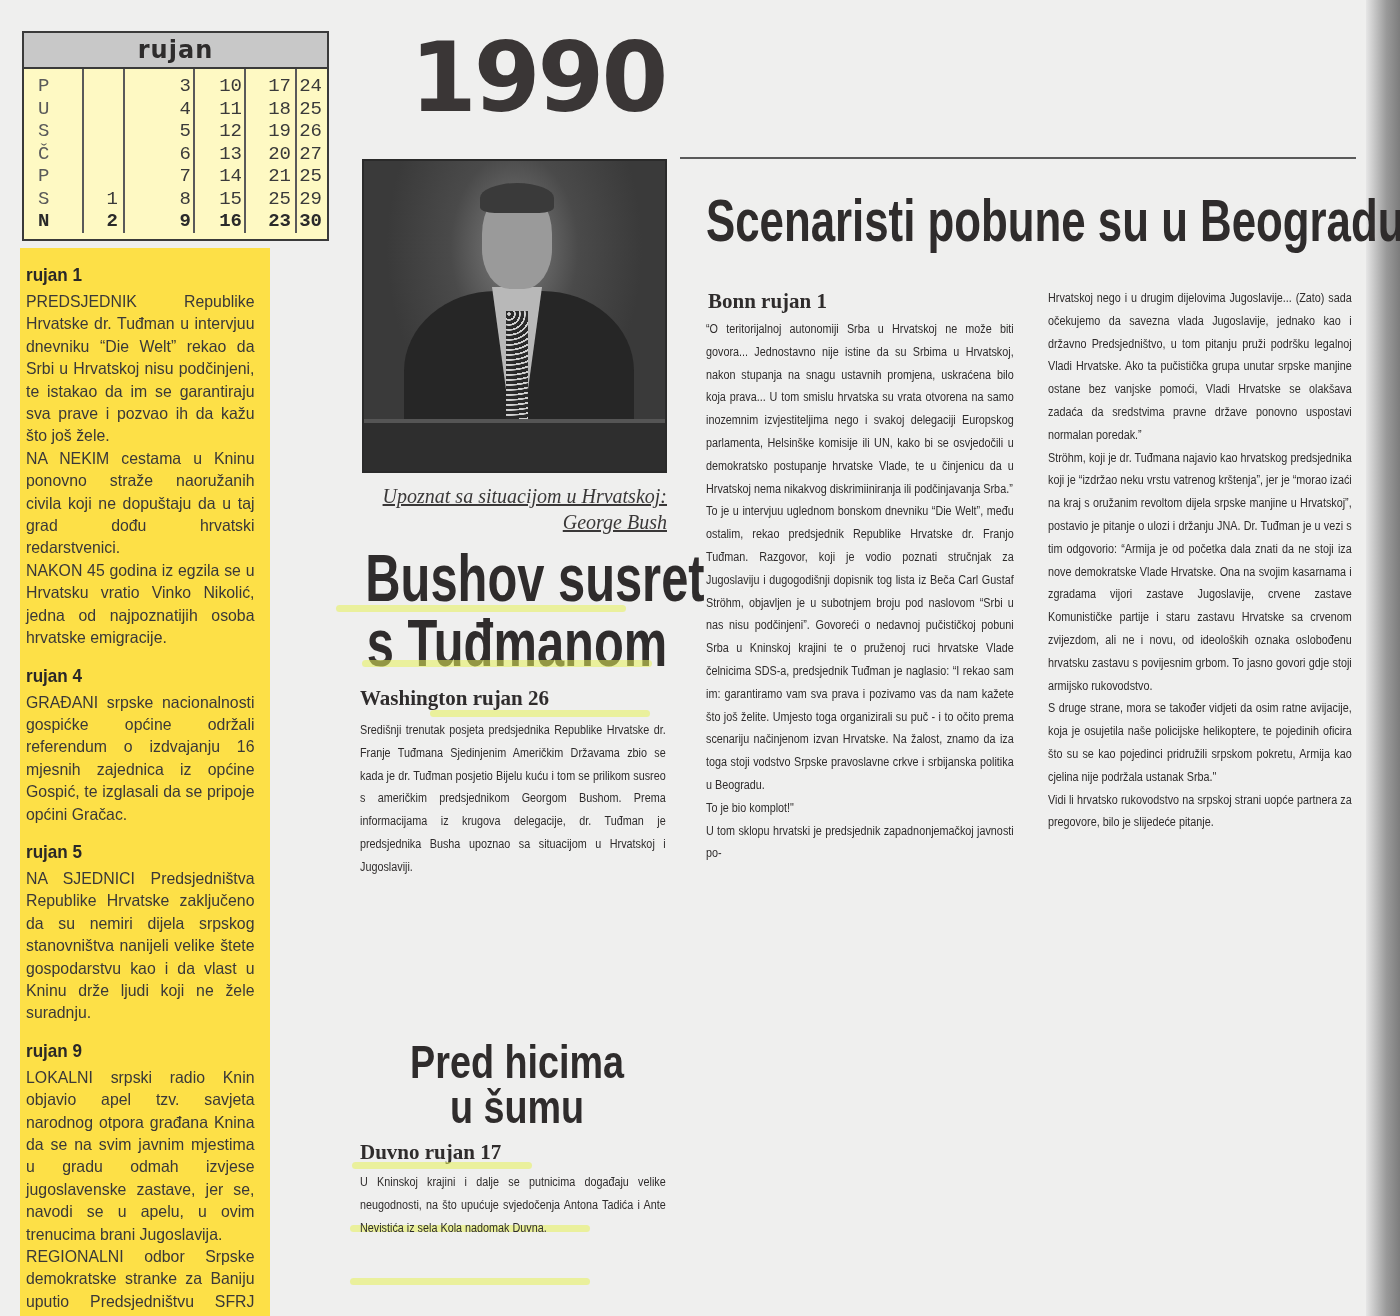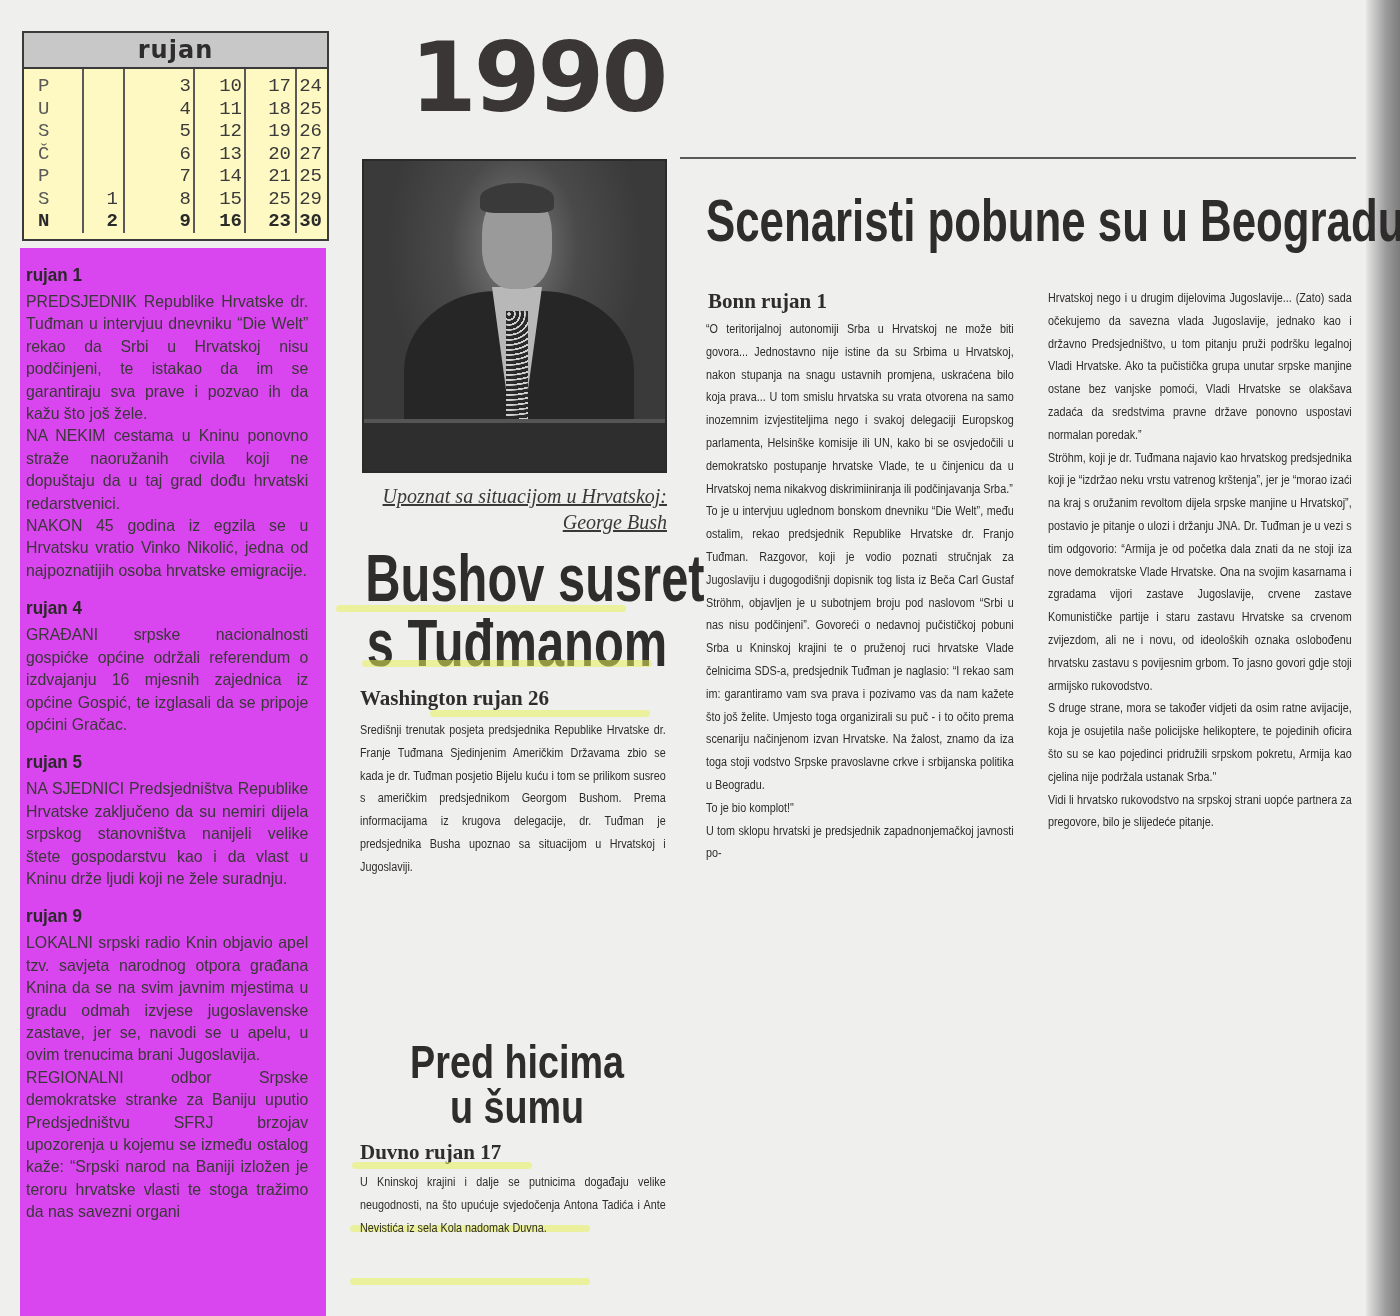--- a/index.html
+++ b/index.html
@@ -8,21 +8,21 @@
   
   .cal{position:absolute;left:22px;top:31px;width:303px;height:206px;border:2px solid #3a3a3a;background:#fef9c3;}
   .cal-head{height:34px;background:#c8c8c8;border-bottom:2px solid #3a3a3a;text-align:center;font-family:"DejaVu Sans",sans-serif;font-weight:900;font-size:24px;line-height:34px;color:#2e2c2c;letter-spacing:1px;}
   .cal-grid{position:relative;height:170px;}
   .cal-days{position:absolute;left:14px;top:6px;width:30px;font-family:"Liberation Mono",monospace;font-size:19px;line-height:22.5px;color:#5a5a5a;}
   .cal-col{position:absolute;top:6px;font-family:"Liberation Mono",monospace;font-size:19px;line-height:22.5px;text-align:right;color:#3a3a3a;}
   .cal-col span{display:block;height:22.5px;}
   .cal-sep{position:absolute;top:0;width:1.5px;height:164px;background:#5a5a5a;}
   .cal .bold{font-weight:bold;color:#2a2a2a;}
   
-  .chron{position:absolute;left:20px;top:248px;width:306px;height:1068px;background:#d946ef;padding:0 6px 0 6px;box-sizing:border-box;}
+  .chron{position:absolute;left:20px;top:248px;width:250px;height:1068px;background:#fde047;padding:0 6px 0 6px;box-sizing:border-box;}
   .chron h3{margin:16px 0 4px 0;font-family:"Liberation Sans",sans-serif;font-weight:bold;font-size:19px;color:#2a2828;transform:scaleX(0.9);transform-origin:left;}
   .chron p{margin:0;font-family:"Liberation Sans",sans-serif;font-size:16.5px;line-height:22.4px;text-align:justify;color:#3a3838;transform:scaleX(0.96);transform-origin:left;}
   
   .year{position:absolute;left:372px;top:22px;font-family:"DejaVu Sans",sans-serif;font-weight:700;font-size:96px;line-height:112px;color:#3a3636;letter-spacing:-3px;margin-left:38px;}
   .rule{position:absolute;left:680px;top:157px;width:676px;height:2px;background:#5a5a5a;}
   
   .photo{position:absolute;left:362px;top:159px;width:305px;height:314px;border:2px solid #2a2a2a;box-sizing:border-box;overflow:hidden;background:radial-gradient(ellipse at 50% 28%,#8a8a8a 0,#6a6a6a 12%,#4a4a4a 30%,#3a3a3a 60%);}
   .photo .head{position:absolute;left:118px;top:28px;width:70px;height:100px;border-radius:45% 45% 40% 40%;background:#9a9a9a;}
   .photo .hair{position:absolute;left:116px;top:22px;width:74px;height:30px;border-radius:50% 50% 20% 20%;background:#3a3a3a;}
   .photo .suit{position:absolute;left:40px;top:130px;width:230px;height:200px;border-radius:40% 40% 0 0;background:#262626;}

